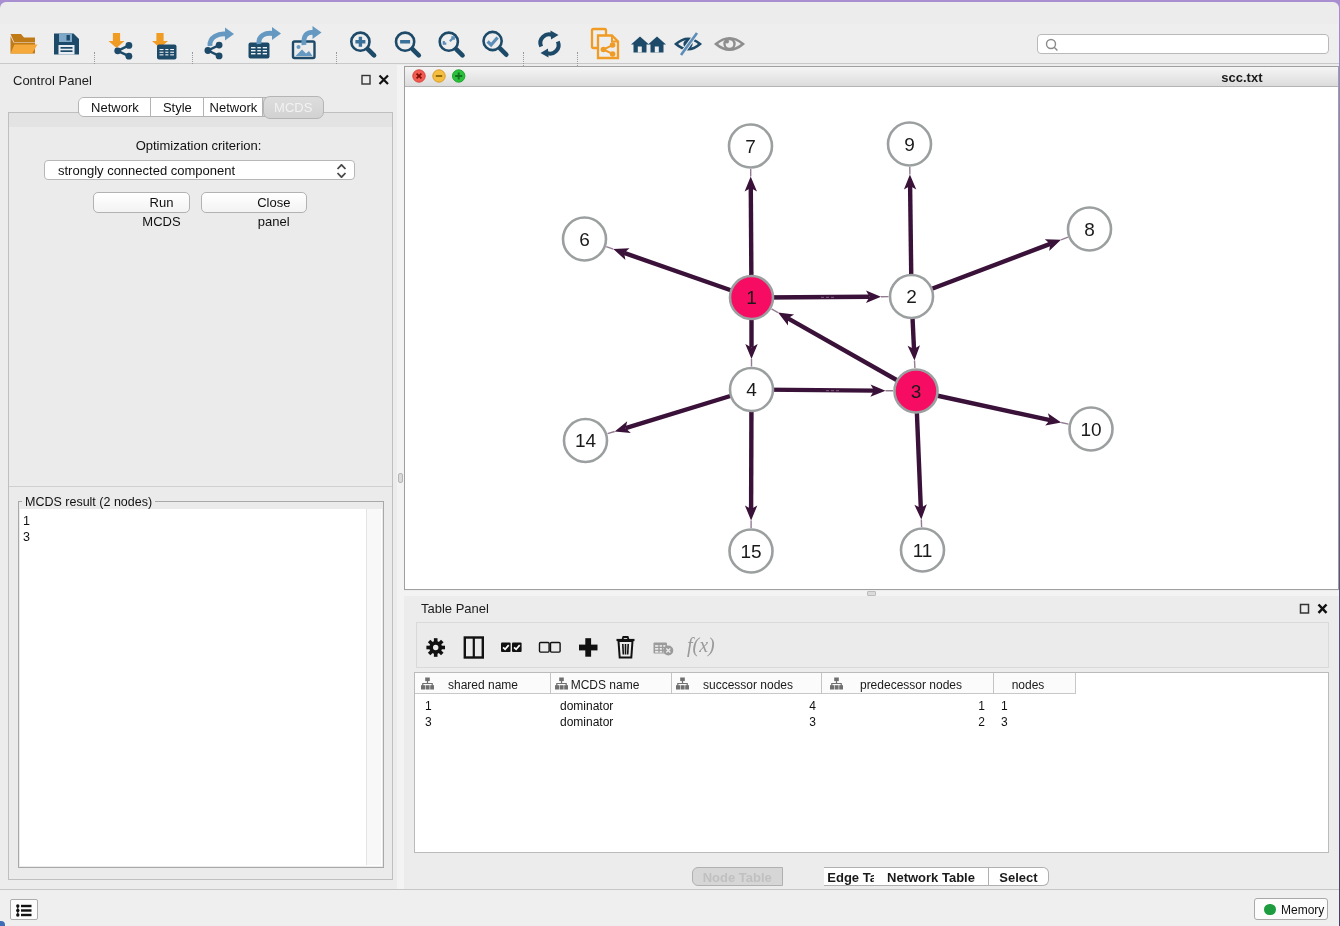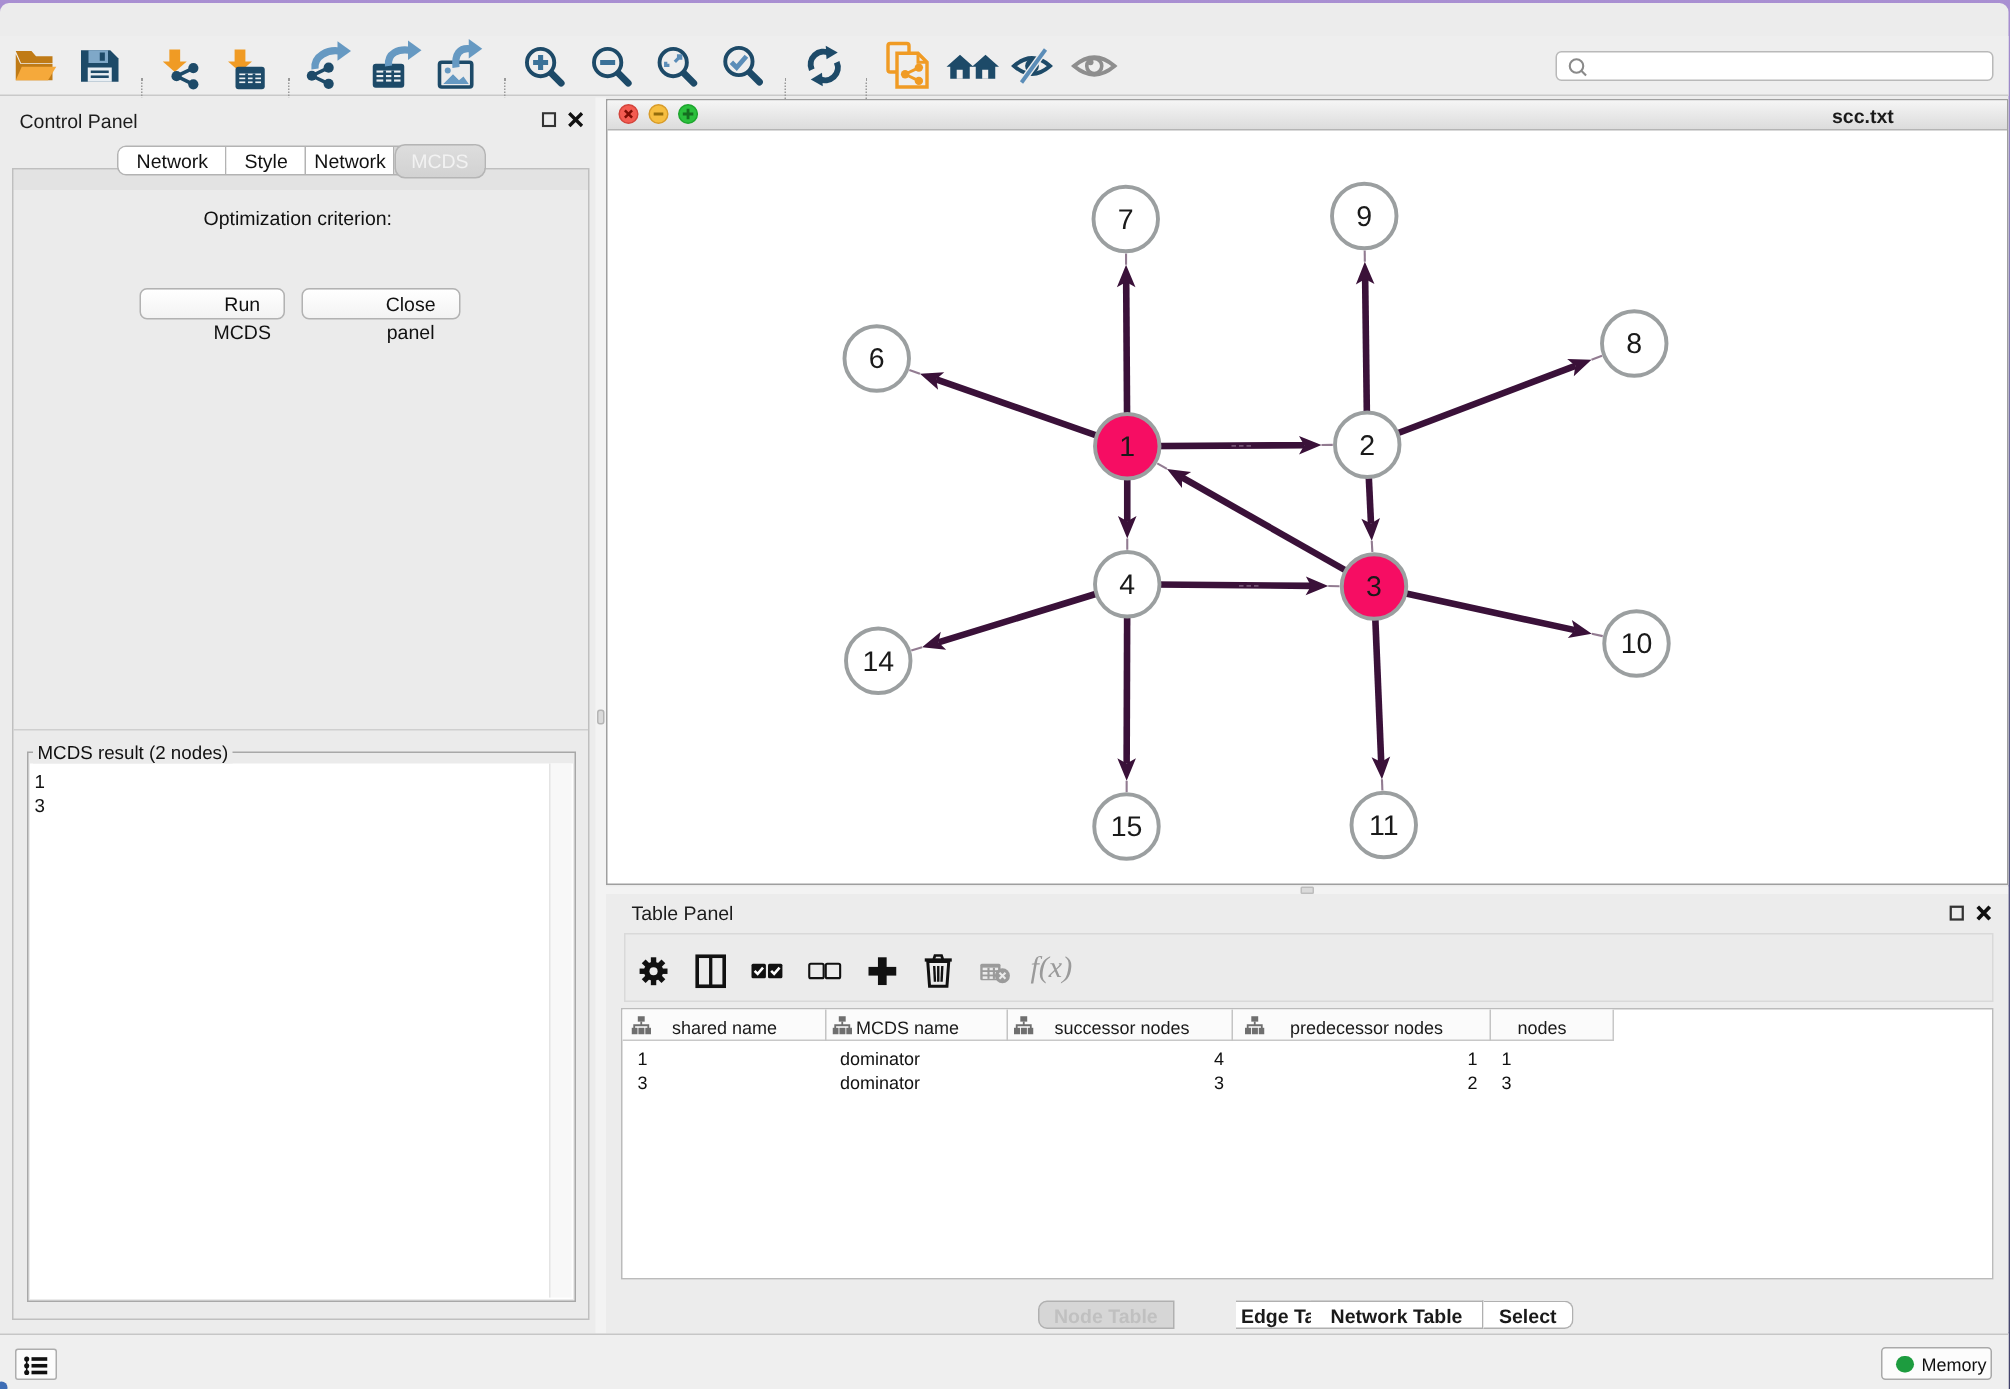--- a/index.html
+++ b/index.html
@@ -148,20 +148,27 @@
 </svg>
 <div class="cbox"></div>
 <div class="tabs" style="left:78.4px;top:97.2px;height:20px;border:1px solid #b3b3b3;border-radius:6px;overflow:hidden">
   <div class="tab" style="width:72px">Network</div>
   <div class="tab" style="width:53px">Style</div>
   <div class="tab" style="width:59px">Network</div>
   <div class="tab" style="width:57px;background:#d7d7d7;color:#f6f6f6;border-right:none">MCDS</div>
 </div>
 <div class="abs" style="left:263px;top:95.5px;width:60.5px;height:23px;background:linear-gradient(#dddddd,#d2d2d2);border:1px solid #b5b5b5;border-radius:7px;z-index:3;text-align:center;line-height:22px;font-size:13px;color:#f2f2f2">MCDS</div>
 <div class="abs" style="left:0;top:138px;width:397px;text-align:center;font-size:13px;color:#111">Optimization criterion:</div>
+<div class="abs" style="left:44px;top:160px;width:310.5px;height:19.5px;background:#fff;border:1px solid #b7b7b7;border-radius:4px">
+  <div style="position:absolute;left:13px;top:2px;font-size:13px;color:#111">strongly connected component</div>
+  <svg style="position:absolute;right:7px;top:2.5px" width="11" height="14" viewBox="0 0 11 14">
+    <path d="M 1.5 5 L 5.5 0.8 L 9.5 5" fill="none" stroke="#4a4a4a" stroke-width="1.8"></path>
+    <path d="M 1.5 9 L 5.5 13.2 L 9.5 9" fill="none" stroke="#4a4a4a" stroke-width="1.8"></path>
+  </svg>
+</div>
 <div class="btn" style="left:93px;top:192px;width:97px;height:20.5px">Run MCDS</div>
 <div class="btn" style="left:201px;top:192px;width:105.5px;height:20.5px">Close panel</div>
 <div class="abs" style="left:8.5px;top:486px;width:383px;border-top:1px solid #cfcfcf"></div>
 
 <div class="abs" style="left:17.5px;top:501px;width:366px;height:367px;border:1px solid #a8a8a8"></div>
 <div class="abs" style="left:19.5px;top:508.5px;width:362px;height:357px;background:#fff"></div>
 <div class="abs" style="left:365.5px;top:509px;width:15px;height:356px;background:#f8f8f8;border-left:1px solid #e4e4e4"></div>
 <div class="abs" style="left:22px;top:494.5px;background:#ebebeb;padding:0 3px;font-size:12.5px;color:#111;z-index:5">MCDS result (2 nodes)</div>
 <div class="abs" style="left:23px;top:513px;font-size:12.5px;color:#111;line-height:16px">1<br>3</div>
 

